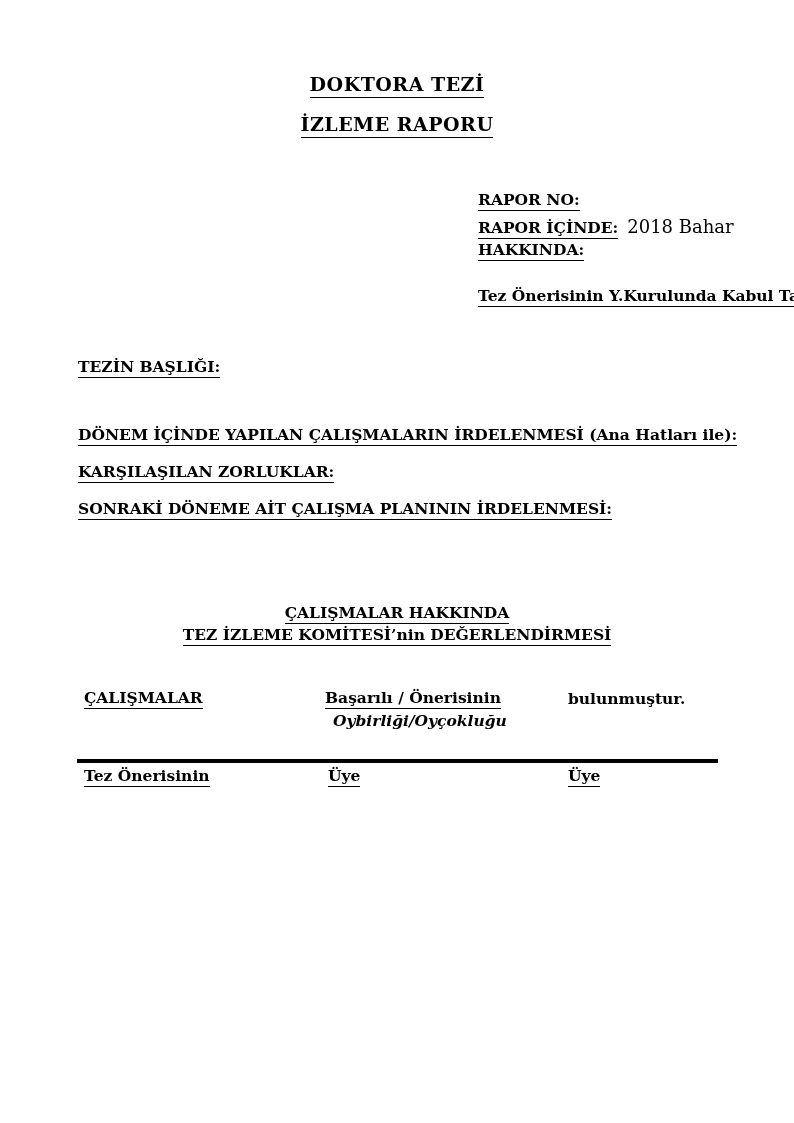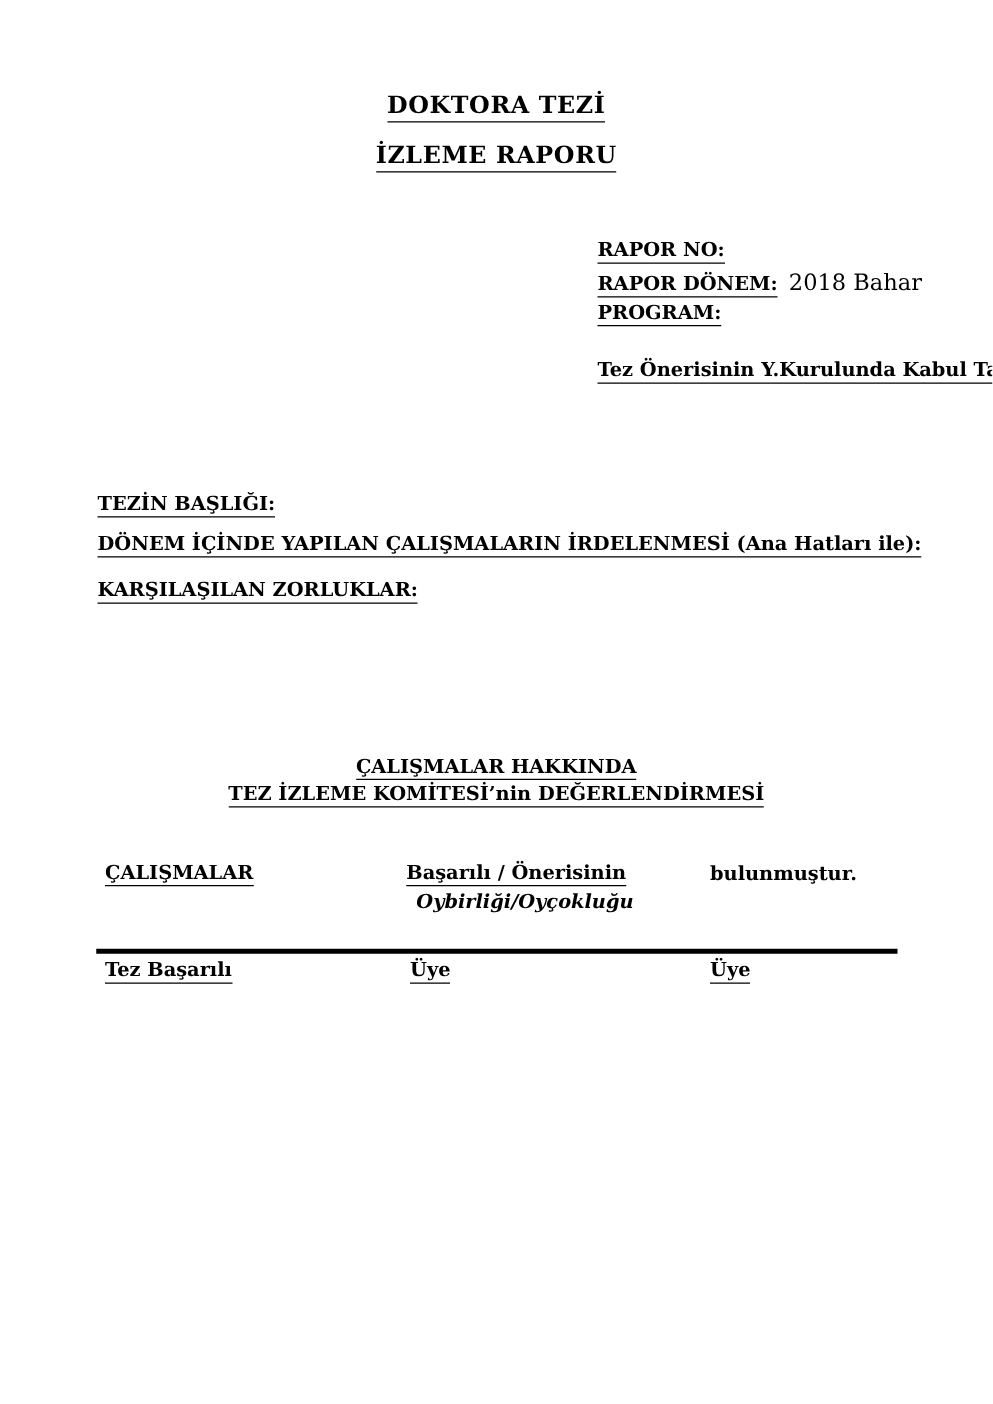--- a/index.html
+++ b/index.html
@@ -47,39 +47,42 @@
     <span class="u title">DOKTORA TEZİ</span>
   </div>
   <div class="abs centered" style="top: 114px;">
     <span class="u title">İZLEME RAPORU</span>
   </div>
 
   <div class="abs body-txt" style="left: 478px; top: 191px;">
     <span class="u b">RAPOR NO:</span>
   </div>
   <div class="abs body-txt" style="left: 478px; top: 216px;">
-    <span class="u b">RAPOR DÖNEM:</span>
+    <span class="u b">RAPOR İÇİNDE:</span>
     <span class="small-txt" style="margin-left: 4px;">2018 Bahar</span>
   </div>
   <div class="abs body-txt" style="left: 478px; top: 241px;">
-    <span class="u b">PROGRAM:</span>
+    <span class="u b">HAKKINDA:</span>
   </div>
   <div class="abs body-txt" style="left: 478px; top: 287px;">
     <span class="u b">Tez Önerisinin Y.Kurulunda Kabul Tarihi:</span>
   </div>
 
 
-  <div class="abs body-txt" style="left: 78px; top: 358px; margin-top: 36px;">
+  <div class="abs body-txt" style="left: 78px; top: 358px;">
     <span class="u b">TEZİN BAŞLIĞI:</span>
   </div>
   <div class="abs body-txt" style="left: 78px; top: 426px;">
     <span class="u b">DÖNEM İÇİNDE YAPILAN ÇALIŞMALARIN İRDELENMESİ (Ana Hatları ile):</span>
   </div>
   <div class="abs body-txt" style="left: 78px; top: 463px;">
     <span class="u b">KARŞILAŞILAN ZORLUKLAR:</span>
+  </div>
+  <div class="abs body-txt" style="left: 78px; top: 500px;">
+    <span class="u b">SONRAKİ DÖNEME AİT ÇALIŞMA PLANININ İRDELENMESİ:</span>
   </div>
 
   <div class="abs centered body-txt" style="top: 604px;">
     <span class="u b">ÇALIŞMALAR HAKKINDA</span>
   </div>
   <div class="abs centered body-txt" style="top: 626px;">
     <span class="u b">TEZ İZLEME KOMİTESİ’nin DEĞERLENDİRMESİ</span>
   </div>
 
   <div class="abs body-txt" style="left: 84px; top: 689px;">
@@ -91,21 +94,21 @@
   <div class="abs body-txt" style="left: 568px; top: 689px;">
     <span class="b">bulunmuştur.</span>
   </div>
   <div class="abs body-txt" style="left: 333px; top: 711px;">
     <span class="b i">Oybirliği/Oyçokluğu</span>
   </div>
 
   <div class="rule" style="top: 759px;"></div>
 
   <div class="abs body-txt" style="left: 84px; top: 767px;">
-    <span class="u b">Tez Başarılı</span>
+    <span class="u b">Tez Önerisinin</span>
   </div>
   <div class="abs body-txt" style="left: 328px; top: 767px;">
     <span class="u b">Üye</span>
   </div>
   <div class="abs body-txt" style="left: 568px; top: 767px;">
     <span class="u b">Üye</span>
   </div>
 
   <div class="abs body-txt" style="left: 84px; top: 913px;">
     <span class="u b">Tarih:</span>

